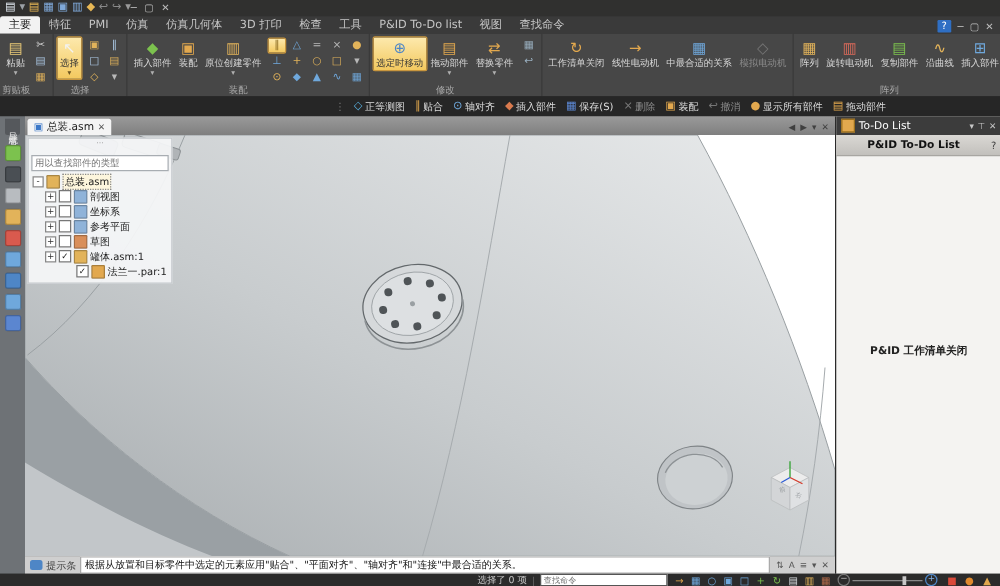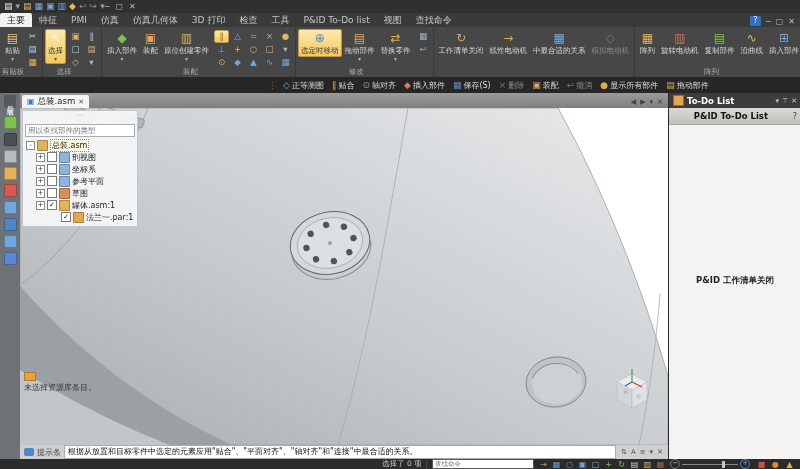--- a/index.html
+++ b/index.html
@@ -88,21 +88,21 @@
   .promptbar{height:14px;background:#cfcfcf;display:flex;align-items:center;flex:none;font-size:8px;}
   .pbicon{width:10px;height:8px;border-radius:2px;margin:0 3px 0 4px;flex:none;}
   .pblabel{color:#444;white-space:nowrap;margin-right:3px;}
   .pbtext{flex:1;background:#fff;height:12px;line-height:12px;color:#111;padding:0 3px;
           white-space:nowrap;overflow:hidden;border:1px solid #aaa;}
   .pbicons{display:flex;gap:4px;padding:0 5px;color:#555;font-size:7px;}
   
   .rightpanel{width:132px;flex:none;background:#f4f3f1;border-left:1px solid #2a2a2a;display:flex;flex-direction:column;}
   .tptitle{height:15px;background:#3c3c3c;display:flex;align-items:center;gap:3px;padding:0 4px;flex:none;}
   .tpicon{width:9px;height:9px;background:#e2a84e;border:1px solid #9a6f1e;flex:none;}
-  .tptext{color:#fff;font-size:8.5px;font-weight:bold;flex:1;white-space:nowrap;}
+  .tptext{color:#fff;font-size:8.5px;font-weight:normal;flex:1;white-space:nowrap;}
   .tpbtns{display:flex;gap:3px;color:#c8c8c8;font-size:7px;}
   .tphead{height:16px;background:linear-gradient(#dad8d4,#c2c0bc);display:flex;align-items:center;flex:none;
           border-bottom:1px solid #a8a6a2;}
   .tpheadtxt{flex:1;text-align:center;font-size:8.5px;font-weight:bold;color:#111;}
   .tphelp{color:#444;font-size:8px;padding-right:4px;}
   .tpbody{flex:1;position:relative;}
   .tpmsg{position:absolute;left:0;right:0;top:45%;text-align:center;font-size:8.5px;font-weight:bold;color:#222;}
   
   .statusbar{position:absolute;left:0;top:459px;width:800px;height:10px;background:#2b2b2b;
              display:flex;align-items:center;color:#c8c8c8;font-size:7.5px;box-sizing:border-box;
@@ -541,24 +541,20 @@
 
               <div class="trow" style="padding-left: 25px;">
                 <span class="exp"></span>
                 <span class="cbx">✓</span>
                 <span class="ticn" style="background: rgb(226, 168, 78);"></span>
                 <span class="tlabel">法兰一.par:1</span>
               </div>
             </div>
         </div>
 
-        <div class="vpmsg">
-          <div class="mic" style="background:#f0a030;"></div>
-          <span>未选择资源库条目。</span>
-        </div>
       </div>
 
       <div class="promptbar">
         <span class="pbicon" style="background:#4e86c6;"></span>
         <span class="pblabel">提示条</span>
         <span class="pbtext">根据从放置和目标零件中选定的元素应用"贴合"、"平面对齐"、"轴对齐"和"连接"中最合适的关系。</span>
         <span class="pbicons">
 
         <span>⇅</span>
             <span>A</span>

